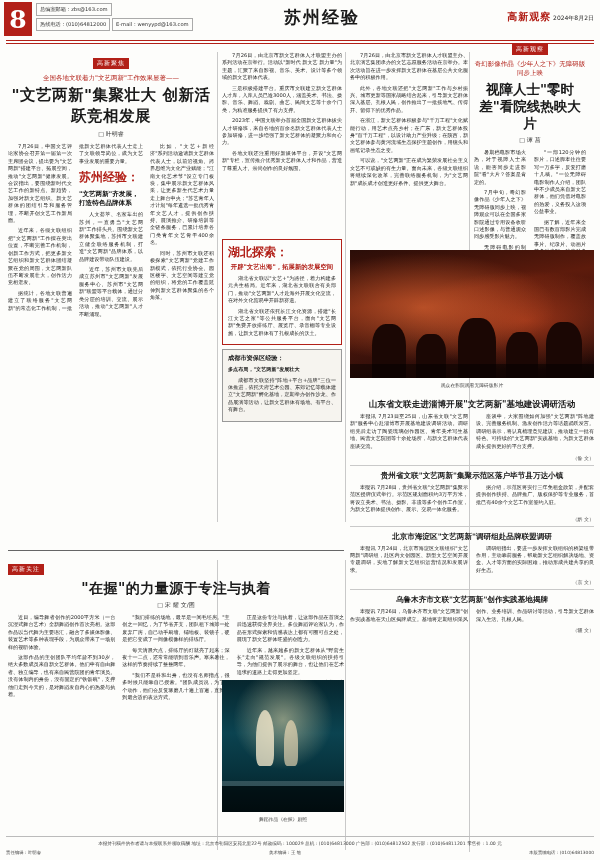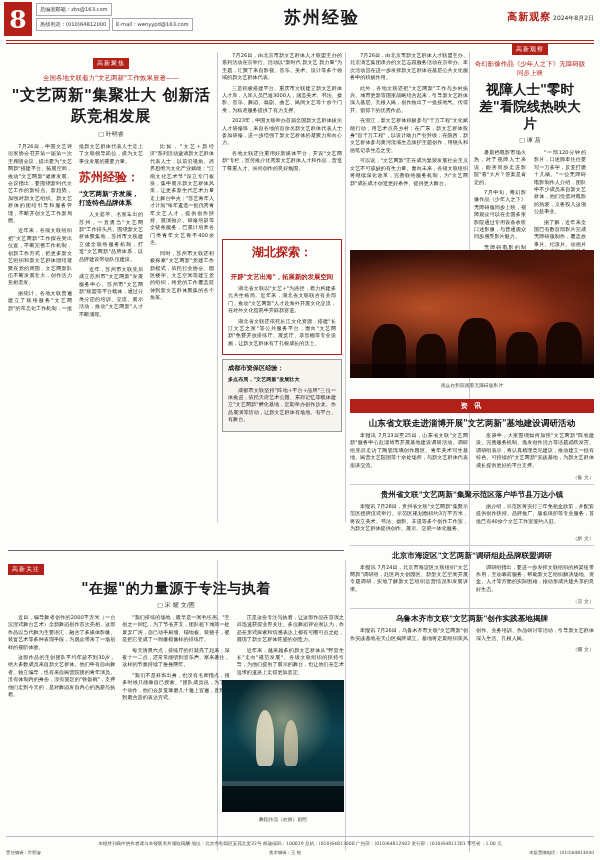--- a/index.html
+++ b/index.html
@@ -162,21 +162,21 @@
       <div class="subhead">"文艺两新"齐发展，打造特色品牌体系</div>
       <p class="para">人文荟萃、名家辈出的苏州，一直勇当"文艺两新"工作排头兵。围绕新文艺群体聚集地，苏州市文联建立健全联络服务机制，打造"文艺两新"品牌体系，以品牌建设带动队伍建设。</p>
       <p class="para">近年，苏州市文联先后成立苏州市"文艺两新"发展服务中心、苏州市"文艺两新"联盟等平台载体，通过分类分层的培训、交流、展示活动，推动"文艺两新"人才不断涌现。</p>
       <p class="para">比如，"文艺+新经济"系列活动邀请新文艺群体代表人士，以前沿视角、跨界思维为文化产业赋能；"江南文化艺术节"设立专门板块，集中展示新文艺群体风采，让更多新生代艺术力量走上舞台中央；"苏艺青年人才计划"每年遴选一批优秀青年文艺人才，提供创作扶持、展演推介、研修培训等全链条服务，已累计培养各门类青年文艺骨干400余名。</p>
       <p class="para">同时，苏州市文联还积极探索"文艺两新"党建工作新模式，依托行业协会、园区楼宇、文艺空间等建立党的组织，将党的工作覆盖延伸到新文艺群体聚集的各个角落。</p>
     </div>
   </div>
 
   <div class="col colB" style="top:235px;">
     <div class="boxred">
-      <div class="sub-red" style="text-align:center;margin:0 0 12px;">湖北探索：</div>
+      <div class="sub-red" style="margin:0 0 2px;">湖北探索：</div>
       <div class="bt">开辟"文艺出海"，拓展新的发展空间</div>
       <p class="para">湖北省文联以"文艺+"为路径，着力构建多元共生格局。近年来，湖北省文联联合有关部门，推动"文艺两新"人才赴海外开展文化交流，在对外文化贸易中开辟新赛道。</p>
       <p class="para">湖北省文联还依托长江文化资源，搭建"长江文艺之家"等公共服务平台，面向"文艺两新"免费开放排练厅、展览厅、录音棚等专业设施，让新文艺群体有了扎根成长的沃土。</p>
     </div>
     <div class="boxgray">
       <div class="bt">成都市资保区经验：</div>
       <p class="para" style="text-indent:0;font-weight:bold;">多点布局，"文艺两新"发展壮大</p>
       <p class="para">成都市文联坚持"阵地+平台+品牌"三位一体推进，依托天府艺术公园、东郊记忆等载体建立"文艺两新"孵化基地，定期举办创作沙龙、作品展演等活动，让新文艺群体有场地、有平台、有舞台。</p>
     </div>
   </div>
@@ -217,21 +217,20 @@
     <div class="fig" style="left:22px;width:34px;height:54px;"></div>
     <div class="fig" style="left:66px;width:30px;height:44px;"></div>
     <div class="fig" style="left:108px;width:38px;height:60px;"></div>
     <div class="fig" style="left:156px;width:32px;height:46px;"></div>
     <div class="fig" style="left:196px;width:36px;height:56px;"></div>
     <div style="position:absolute;left:0;bottom:0;width:100%;height:14px;background:rgba(0,0,0,.45);"></div>
   </div>
   <div class="cap" style="position:absolute;left:350px;top:380px;width:244px;">观众在影院观看无障碍版影片</div>
 
   <div style="position:absolute;left:350px;top:394px;width:244px;">
-    <div class="sec-head">资 讯</div>
 
     <div>
       <div class="news-title">山东省文联走进淄博开展"文艺两新"基地建设调研活动</div>
       <div class="twocol">
         <p class="para">本报讯  7月23日至25日，山东省文联"文艺两新"服务中心赴淄博市开展基地建设调研活动。调研组先后走访了陶瓷琉璃创作园区、青年美术写生基地、民营文艺院团等十余处场所，与新文艺群体代表座谈交流。</p>
         <p class="para">座谈中，大家围绕如何加强"文艺两新"阵地建设、完善服务机制、激发创作活力等话题踊跃发言。调研组表示，将认真梳理意见建议，推动建立一批有特色、可持续的"文艺两新"实践基地，为新文艺群体成长提供更好的平台支撑。</p>
       </div>
       <div class="sign">（鲁 文）</div>
       <div class="hr-thin"></div>
     </div>

